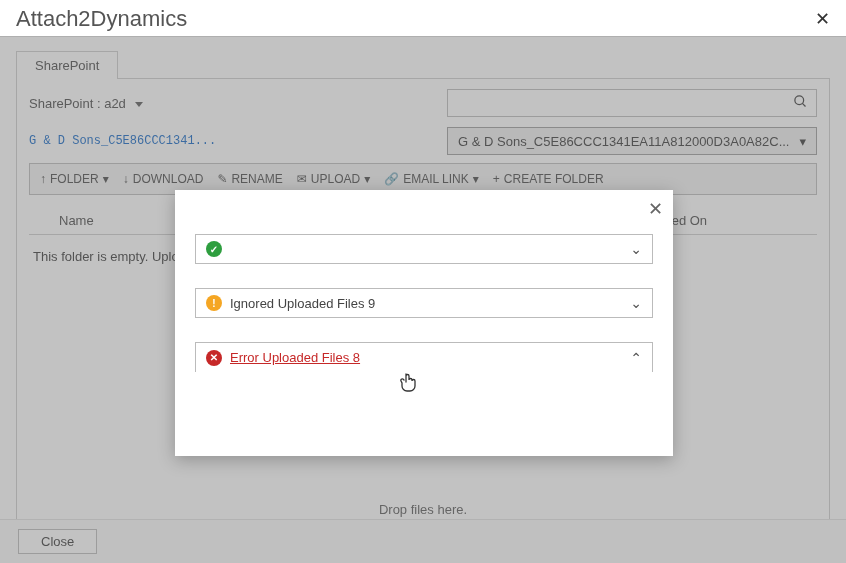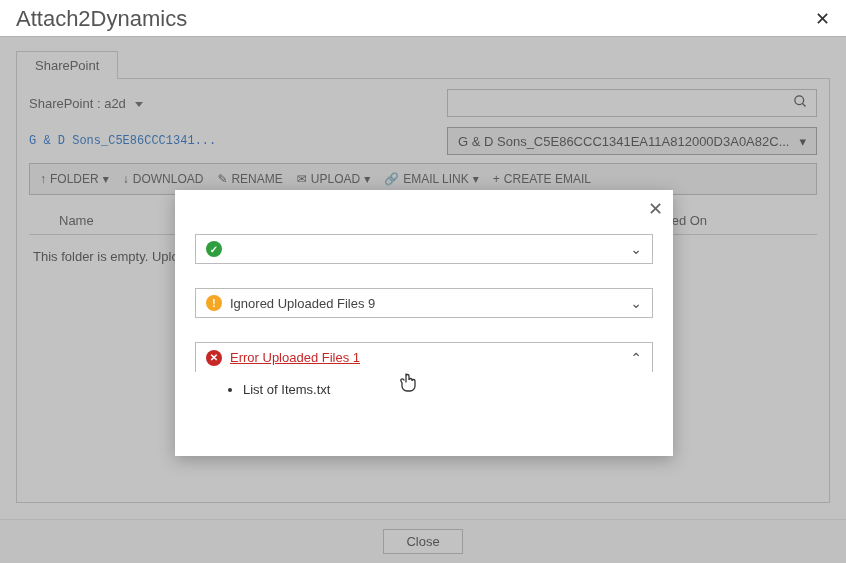--- a/index.html
+++ b/index.html
@@ -34,21 +34,21 @@
   .acc-left { display:flex; align-items:center; gap:8px;}
   .acc-title { color:#444; }
   .acc-title.red { color:#c62828; text-decoration: underline; }
   .ico-circle { width:16px; height:16px; border-radius:50%; display:flex; align-items:center; justify-content:center; font-size:10px; color:#fff; font-weight:bold;}
   .ico-green { background:#2e9e3f; }
   .ico-orange { background:#f5a623; }
   .ico-red { background:#c62828; }
   .chev { font-size:14px; color:#555; }
   .acc-content { padding: 0 0 4px 34px; font-size:13px; color:#333;}
   .acc-content li { margin-left:14px; }
-  .footer { position:absolute; bottom:0; left:0; right:0; background:#fcfcfc; border-top:1px solid #e2e2e2; height:44px; display:flex; justify-content:center; align-items:center; padding:0 18px;}
+  .footer { position:absolute; bottom:0; left:0; right:0; background:#fcfcfc; border-top:1px solid #e2e2e2; height:44px; display:flex; justify-content:flex-start; align-items:center; padding:0 18px;}
   .close-btn { border:1px solid #bbb; background:#fff; padding:4px 22px; font-size:13px; color:#333; }
   .cursor-hand { position:absolute; top:372px; left:400px; z-index:20; }
 </style>
 </head>
 <body>
 
 <div class="header">
   <h1>Attach2Dynamics</h1>
   <span class="header-close">✕</span>
 </div>
@@ -101,31 +101,32 @@
           <span>UPLOAD</span>
           <span>▾</span>
         </div>
       <div class="tb-item">
           <span>🔗</span>
           <span>EMAIL LINK</span>
           <span>▾</span>
         </div>
       <div class="tb-item">
           <span>+</span>
-          <span>CREATE EMAIL</span>
+          <span>CREATE FOLDER</span>
         </div>
     </div>
 
     <div class="table-head">
       <div class="col-name">Name</div>
       <div class="col-mod">Modified On</div>
     </div>
     <div class="empty-msg">This folder is empty. Uplo</div>
 
     <div style="height:210px"></div>
+    <div class="drop-hint">Drop files here.</div>
   </div>
 </div>
 
 <div class="modal">
   <span class="modal-close">✕</span>
   <div class="modal-body">
 
     <div class="acc">
       <div class="acc-left">
         <span class="ico-circle ico-green">✓</span>
@@ -137,28 +138,23 @@
       <div class="acc-left">
         <span class="ico-circle ico-orange">!</span>
         <span class="acc-title">Ignored Uploaded Files 9</span>
       </div>
       <span class="chev">⌄</span>
     </div>
 
     <div class="acc last">
       <div class="acc-left">
         <span class="ico-circle ico-red">✕</span>
-        <span class="acc-title red">Error Uploaded Files 1</span>
+        <span class="acc-title red">Error Uploaded Files 8</span>
       </div>
       <span class="chev">⌃</span>
-    </div>
-    <div class="acc-content">
-      <ul>
-          <li>List of Items.txt</li>
-        </ul>
     </div>
 
   </div>
 </div>
 
 <span class="cursor-hand">
   <svg width="18" height="20" viewBox="0 0 18 20">
       <path d="M6 2 v8 M6 4 a1.5 1.5 0 0 1 3 0 v4 a1.5 1.5 0 0 1 3 0 v1 a1.5 1.5 0 0 1 3 0 v5 a5 5 0 0 1 -5 5 h-3 a5 5 0 0 1 -5 -5 v-3 l-1 -2 a1.5 1.5 0 0 1 2 -2 l1 1" fill="#fff" stroke="#333" stroke-width="1.3" stroke-linecap="round"></path>
     </svg>
 </span>

